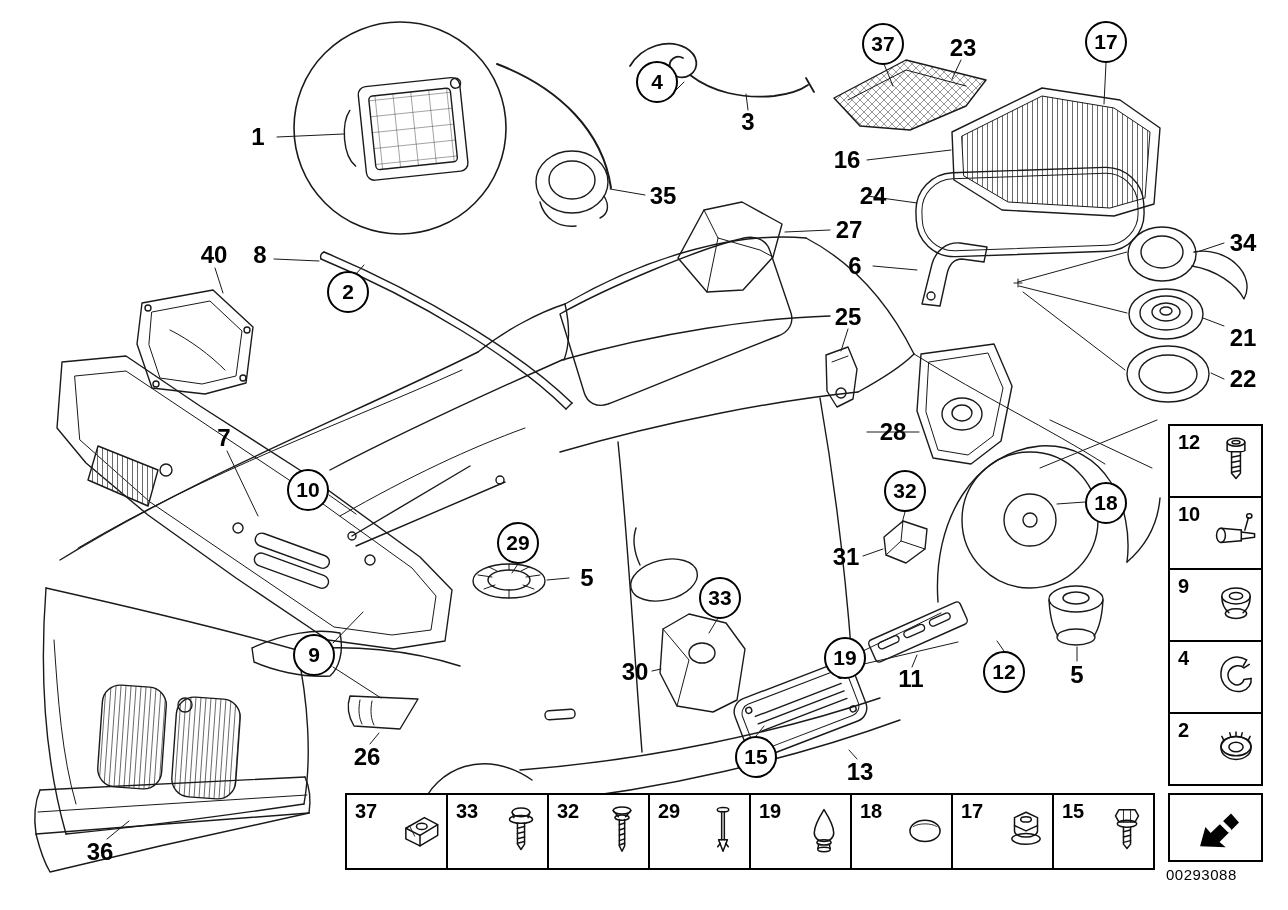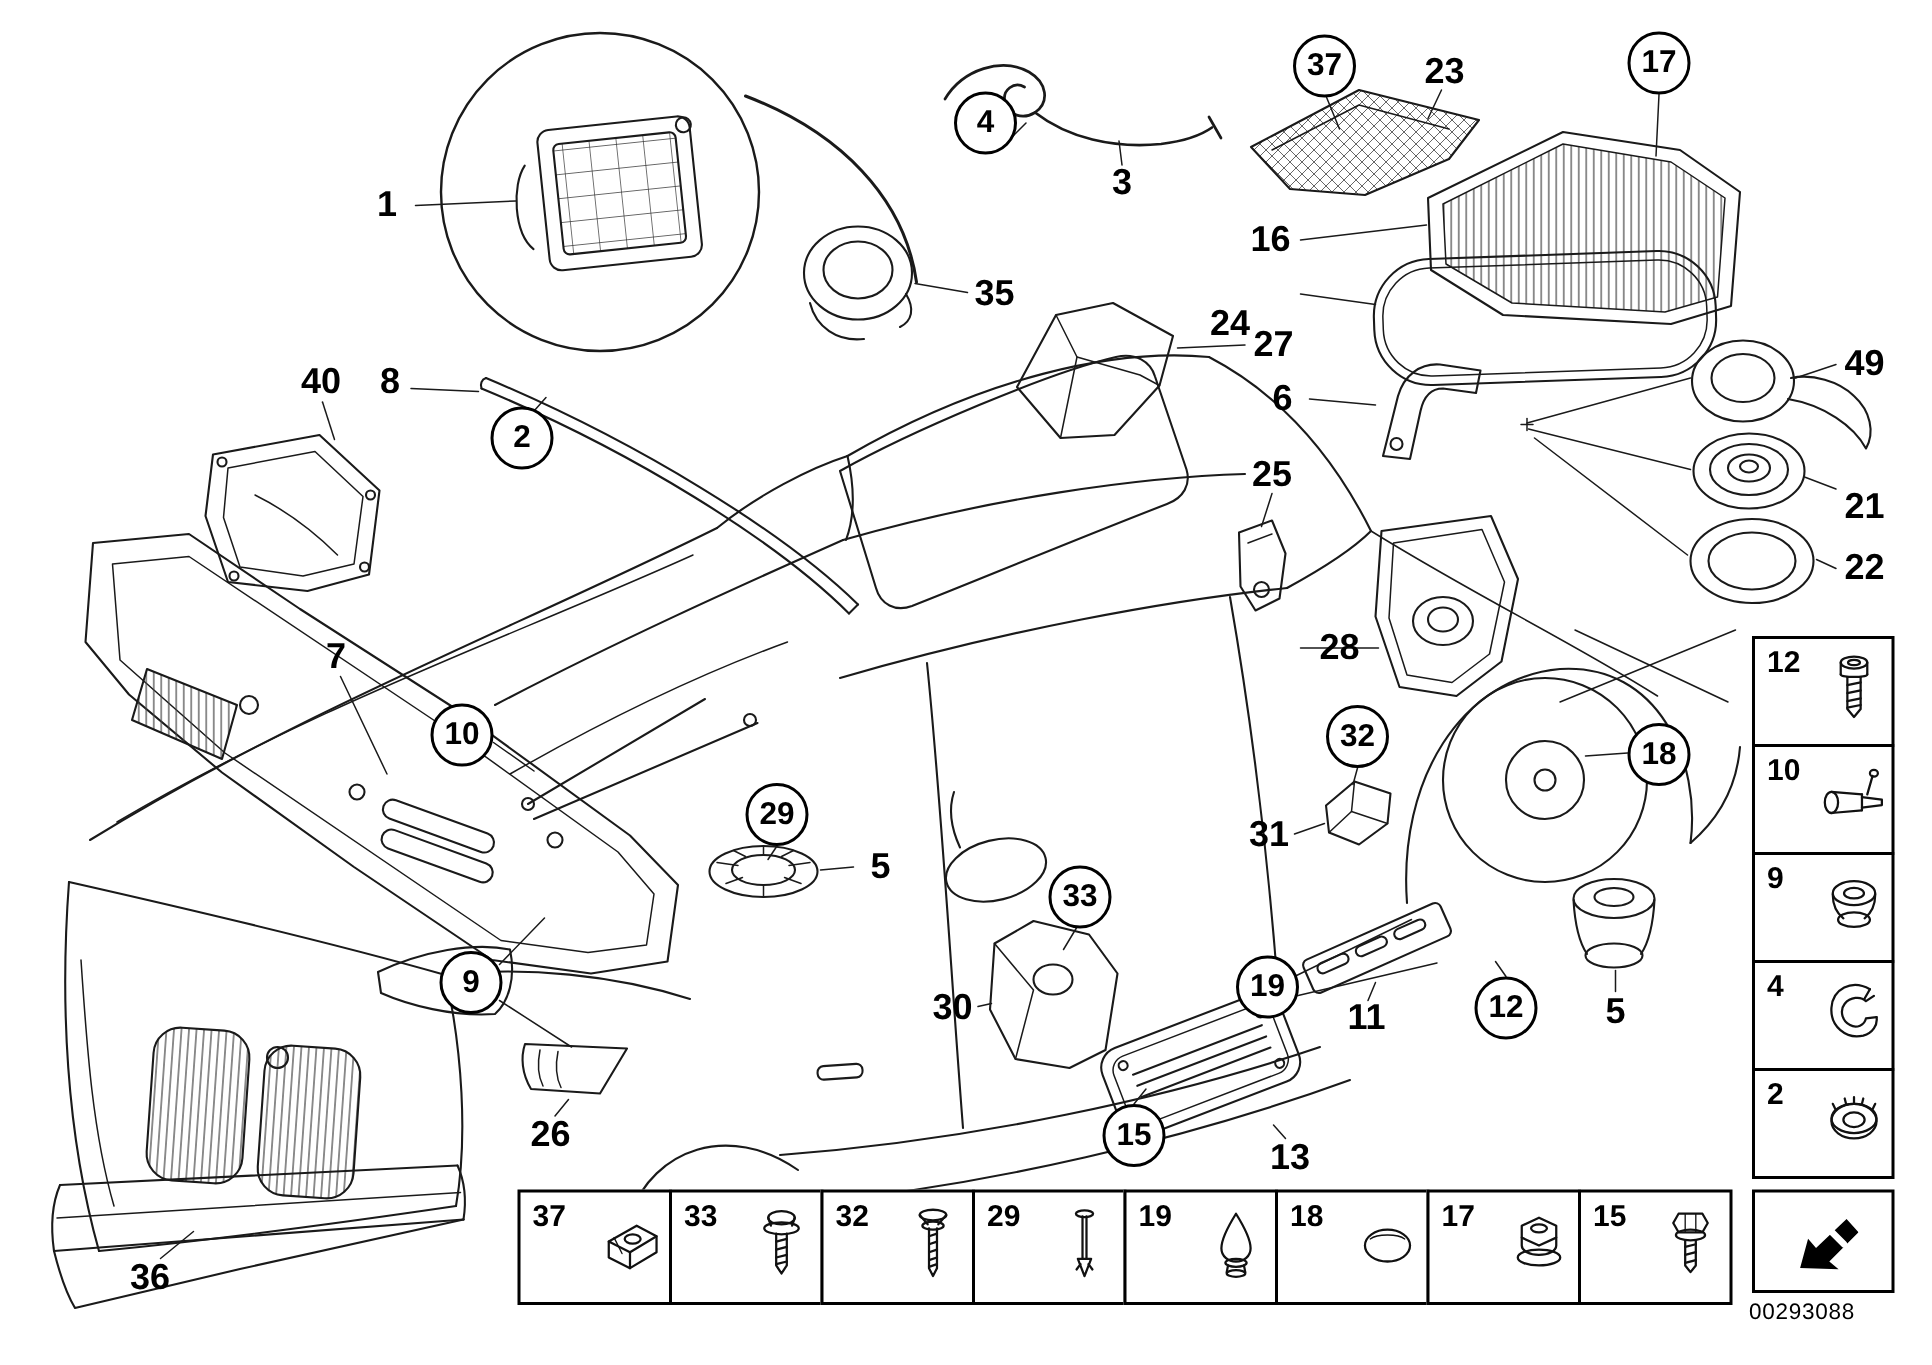--- a/index.html
+++ b/index.html
@@ -340,31 +340,31 @@
       <div class="callout plain" style="left: 1077px; top: 675px;">5</div>
       <div class="callout circled" style="left: 756px; top: 757px;">15</div>
       <div class="callout plain" style="left: 847px; top: 160px;">16</div>
       <div class="callout circled" style="left: 1106px; top: 42px;">17</div>
       <div class="callout circled" style="left: 1106px; top: 503px;">18</div>
       <div class="callout circled" style="left: 845px; top: 658px;">19</div>
       <div class="callout plain" style="left: 214px; top: 255px;">40</div>
       <div class="callout plain" style="left: 1243px; top: 326px; margin-top: 12px;">21</div>
       <div class="callout plain" style="left: 1243px; top: 379px;">22</div>
       <div class="callout plain" style="left: 963px; top: 48px;">23</div>
-      <div class="callout plain" style="left: 820px; top: 196px; margin-top: 20px;">24</div>
+      <div class="callout plain" style="left: 873px; top: 196px;">24</div>
       <div class="callout plain" style="left: 848px; top: 317px;">25</div>
       <div class="callout plain" style="left: 367px; top: 757px;">26</div>
       <div class="callout plain" style="left: 849px; top: 230px;">27</div>
       <div class="callout plain" style="left: 849px; top: 432px; margin-left: 44px;">28</div>
       <div class="callout circled" style="left: 518px; top: 543px;">29</div>
       <div class="callout plain" style="left: 635px; top: 672px;">30</div>
       <div class="callout plain" style="left: 846px; top: 557px;">31</div>
       <div class="callout circled" style="left: 905px; top: 491px;">32</div>
       <div class="callout circled" style="left: 720px; top: 598px;">33</div>
-      <div class="callout plain" style="left: 1243px; top: 243px;">49</div>
+      <div class="callout plain" style="left: 1243px; top: 243px;">34</div>
       <div class="callout plain" style="left: 663px; top: 196px;">35</div>
       <div class="callout plain" style="left: 100px; top: 852px;">36</div>
       <div class="callout circled" style="left: 883px; top: 44px;">37</div>
     </div>
 
   <div id="legend-col" class="legend-col">
       <div class="legend-box">
         <span class="num">12</span>
         <span class="icon"><svg class="licon" width="46" height="54" viewBox="0 0 52 58">
             <ellipse cx="26" cy="10" rx="10" ry="4.5"></ellipse>

